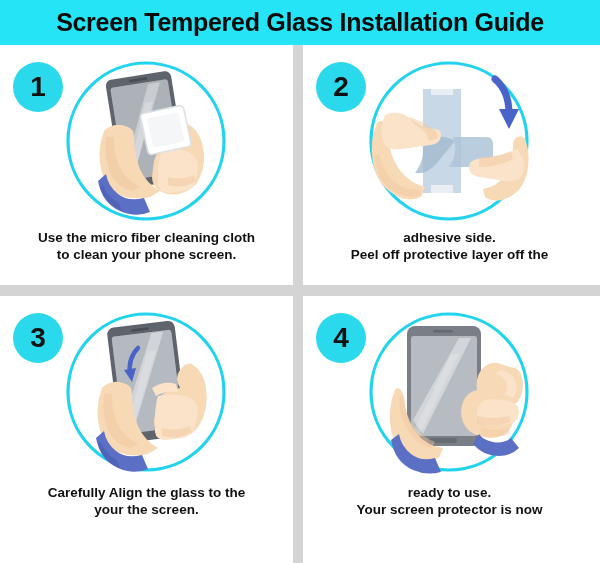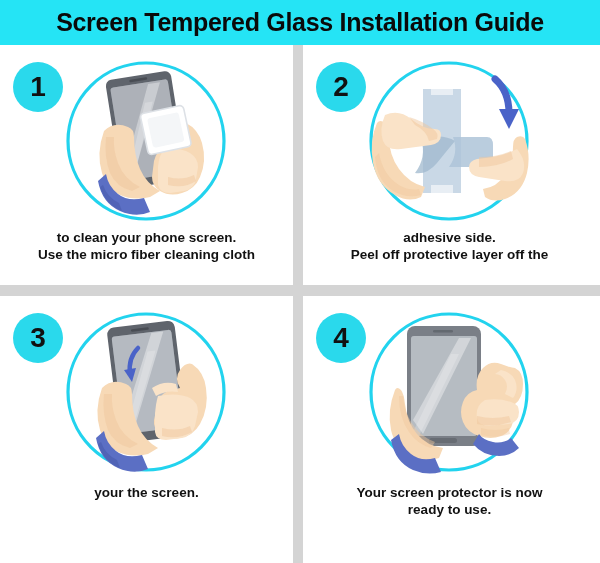--- a/index.html
+++ b/index.html
@@ -104,22 +104,22 @@
           <path d="M118 96 q16 -2 26 4 q8 5 8 14 l-2 12 q-2 10 -12 12 l-14 2 q-10 0 -12 -8 l0 -18 q1 -12 6 -18 z" fill="#FAE3C8"></path>
           <path d="M122 124 q14 4 26 -2 l2 6 q-12 8 -28 4 z" fill="#EFC79E" opacity=".5"></path>
 
           <g transform="rotate(-12 120 78)">
             <rect x="98" y="56" width="44" height="42" rx="4" fill="#ffffff" stroke="#DDE1E6" stroke-width="1.6"></rect>
             <rect x="104" y="62" width="32" height="30" rx="3" fill="#F4F6F8"></rect>
           </g>
         </svg>
       </div>
       <div class="caption">
+        <span class="ln">Use the micro fiber cleaning cloth</span>
         <span class="ln">to clean your phone screen.</span>
-        <span class="ln">Use the micro fiber cleaning cloth</span>
       </div>
     </div>
 
     <div class="panel" id="panel-2">
       <div class="badge">2</div>
       <div class="illus-wrap">
         <svg viewBox="0 0 200 180" width="200" height="180">
           <circle cx="100" cy="88" r="78" fill="none" stroke="#22D3EE" stroke-width="3.2"></circle>
 
           <path d="M74 36 h8 v6 h22 v-6 h8 v104 h-8 v-8 h-22 v8 h-8 z" fill="#C8D7E6" opacity=".85"></path>
@@ -171,20 +171,21 @@
           <path d="M50 134 q4 22 22 30 q16 7 30 1 l-6 -14 q-16 4 -26 -4 q-10 -8 -12 -20 z" fill="#5B6FC4"></path>
           <path d="M52 140 q6 18 22 24 l-3 -8 q-12 -6 -16 -18 z" fill="#4A5CAE" opacity=".6"></path>
 
           <path d="M146 60 q12 8 14 24 q3 20 -6 36 q-7 12 -20 14 q-12 2 -20 -4 q-7 -6 -6 -14 l4 -18 q3 -10 14 -12 l8 -2 q-6 -10 0 -18 q6 -8 12 -6 z" fill="#F7D9B6"></path>
           <path d="M112 92 q20 -4 32 2 q8 4 8 14 l-3 14 q-3 10 -13 12 l-16 2 q-10 0 -11 -8 l0 -18 q1 -12 3 -18 z" fill="#FAE3C8"></path>
           <path d="M106 84 q12 -8 24 -4 l2 8 q-12 -2 -22 4 z" fill="#FAE3C8"></path>
           <path d="M116 124 q16 4 28 -2 l2 6 q-14 8 -30 4 z" fill="#EFC79E" opacity=".5"></path>
         </svg>
       </div>
       <div class="caption">
+        <span class="ln">Carefully Align the glass to the</span>
         <span class="ln">your the screen.</span>
       </div>
     </div>
 
     <div class="panel" id="panel-4">
       <div class="badge">4</div>
       <div class="illus-wrap">
         <svg viewBox="0 0 200 180" width="200" height="180">
           <circle cx="100" cy="88" r="78" fill="none" stroke="#22D3EE" stroke-width="3.2"></circle>
 
@@ -204,19 +205,19 @@
           <path d="M166 64 q8 4 8 16 q0 14 -8 20 l-6 4 q6 6 4 14 q-2 10 -12 14 q-10 4 -22 0 q-12 -4 -16 -14 q-4 -10 0 -20 q4 -10 14 -12 q-2 -14 6 -22 q8 -8 18 -4 q10 4 14 4 z" fill="#F7D9B6"></path>
           <path d="M136 96 q14 -2 26 2 q8 2 8 10 q0 10 -10 12 l-20 2 q-10 0 -12 -8 q-2 -12 8 -18 z" fill="#FAE3C8"></path>
           <path d="M128 112 q16 4 32 0 l2 6 q-16 6 -34 2 z" fill="#EFC79E" opacity=".5"></path>
           <path d="M132 124 q14 4 28 0 l1 6 q-14 5 -29 1 z" fill="#EFC79E" opacity=".4"></path>
           <path d="M152 66 q10 2 14 10 q4 10 -2 18 l-8 -4 q4 -8 0 -14 q-4 -6 -10 -6 z" fill="#FAE3C8"></path>
 
           <path d="M124 140 q10 12 26 12 q12 0 20 -8 l-8 -10 q-8 6 -18 4 q-10 -2 -14 -8 z" fill="#5B6FC4"></path>
         </svg>
       </div>
       <div class="caption">
+        <span class="ln">ready to use.</span>
         <span class="ln">Your screen protector is now</span>
-        <span class="ln">ready to use.</span>
       </div>
     </div>
 
   </div>
 </div>
 
 </body></html>

